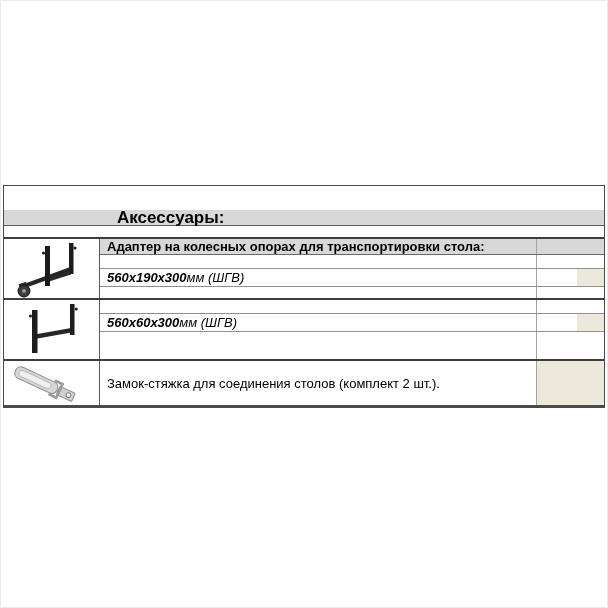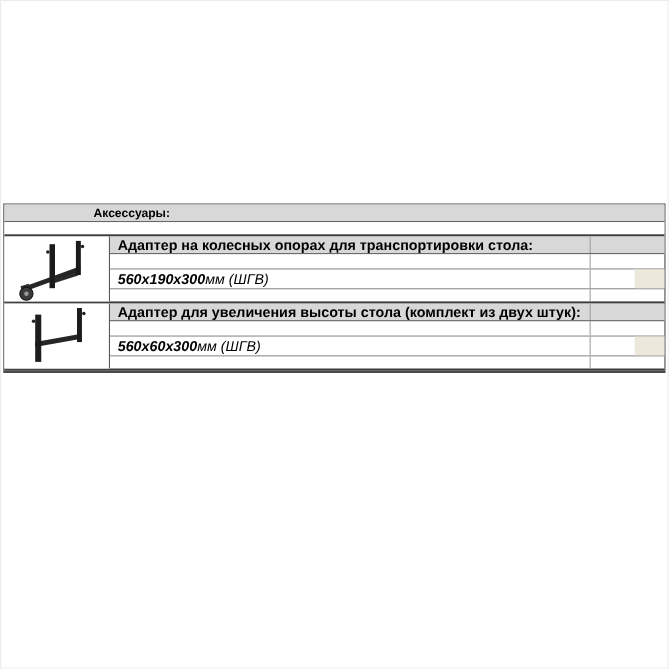--- a/index.html
+++ b/index.html
@@ -8,22 +8,22 @@
     position: relative; width: 608px; height: 608px;
     background: #ffffff; border: 1px solid #ebebeb;
     font-family: "Liberation Sans", sans-serif; color: #000;
   }
   .acc-table {
     position: absolute; left: 2px; top: 184px; width: 602px;
     border: 1px solid #4a4a4a; border-bottom-width: 2px; background: #fff;
   }
   .hdr {
     height: 16px; background: #d8d8d8; border-bottom: 1px solid #5a5a5a;
-    display: flex; align-items: center; padding-left: 81px;
-    font-weight: bold; font-size: 11px;
+    display: flex; align-items: center; padding-left: 113px;
+    font-weight: bold; font-size: 17px; margin-top: 24px;
   }
   .spacer { height: 13px; background: #fff; border-bottom: 2px solid #3d3d3d; }
   .block { display: flex; }
   .block.adapter { height: 61px; border-bottom: 2px solid #3d3d3d; }
   .block.desc-block { height: 45px; }
   .block.desc-block.sep { border-bottom: 1px solid #4a4a4a; }
   .img-cell {
     width: 96px; min-width: 96px; border-right: 1px solid #5a5a5a;
     display: flex; align-items: center; justify-content: center; background: #fff;
   }
@@ -97,38 +97,49 @@
       <div class="img-cell">
         <svg width="90" height="58" viewBox="0 0 90 58">
           <polygon points="25,34 67,26.5 67,31 25,38.5" fill="#262626"></polygon>
           <rect x="25" y="9" width="5.5" height="43" fill="#1d1d1d"></rect>
           <rect x="63" y="3" width="4.5" height="31" fill="#1d1d1d"></rect>
           <circle cx="23.5" cy="15" r="1.6" fill="#222"></circle>
           <circle cx="69.2" cy="8" r="1.6" fill="#222"></circle>
         </svg>
       </div>
       <div class="subcol">
-        <div class="subrow title">
-          <div class="cell-text">Адаптер для увеличения высоты стола (комплект из двух штук):</div>
-          <div class="cell-right"></div>
-        </div>
         <div class="subrow gap1">
           <div class="cell-text"></div>
           <div class="cell-right"></div>
         </div>
         <div class="subrow spec">
           <div class="cell-text">
               <span class="bold">560x60x300</span>
               <span> мм (ШГВ)</span>
             </div>
           <div class="cell-right"></div>
         </div>
         <div class="subrow gap2">
           <div class="cell-text"></div>
           <div class="cell-right"></div>
         </div>
       </div>
     </div>
 
+    <div class="block desc-block sep">
+      <div class="img-cell">
+        <svg width="88" height="44" viewBox="0 0 88 44">
+          <g transform="translate(10,4) rotate(25)">
+            <rect x="47" y="1.5" width="17" height="9" rx="1.5" fill="#cfcfcf" stroke="#8f8f8f" stroke-width="1"></rect>
+            <circle cx="58.5" cy="6" r="2.3" fill="#ffffff" stroke="#777" stroke-width="0.9"></circle>
+            <path d="M40,-1.5 h8.5 v15 h-8.5" fill="none" stroke="#9a9a9a" stroke-width="2.6"></path>
+            <rect x="0" y="0" width="46" height="12" rx="5.5" fill="#d7d7d7" stroke="#8f8f8f" stroke-width="1"></rect>
+            <rect x="4" y="2.8" width="35" height="6.4" rx="3.2" fill="#efefef" stroke="#aeaeae" stroke-width="0.8"></rect>
+          </g>
+        </svg>
+      </div>
+      <div class="cell-text">Замок-стяжка для соединения столов (комплект 2 шт.).</div>
+      <div class="cell-right"></div>
+    </div>
 
 
   </div>
 </div>
 
 </body></html>

